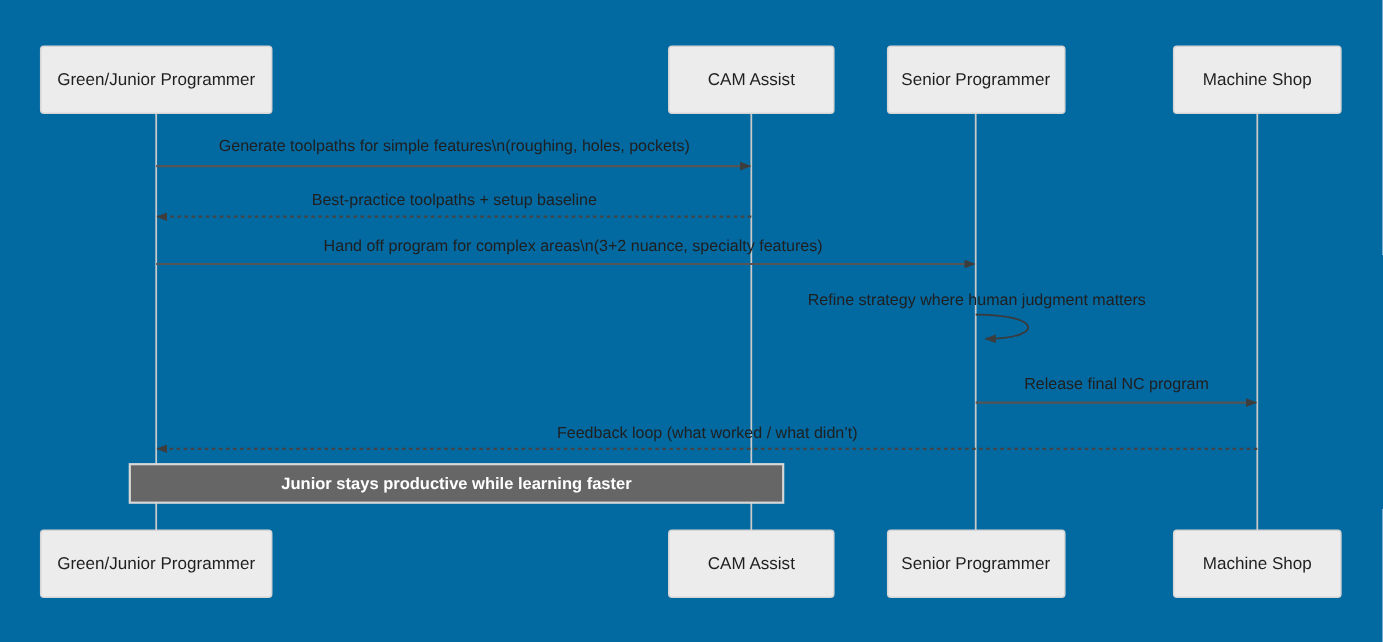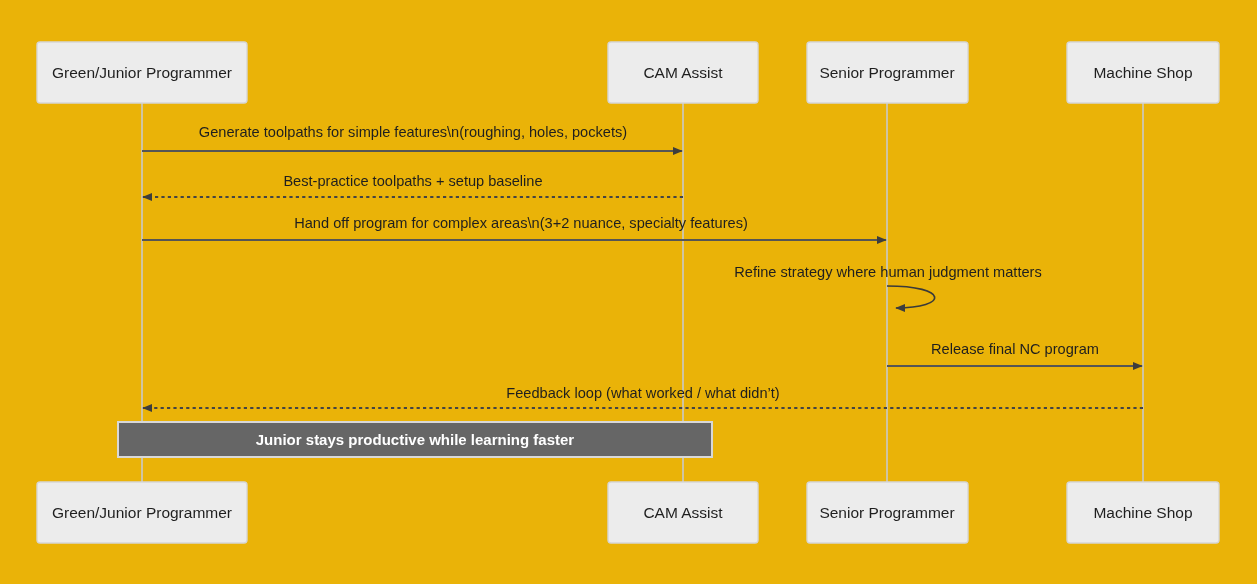--- a/index.html
+++ b/index.html
@@ -11,21 +11,21 @@
   body {
     font-family: "Liberation Sans", sans-serif;
     width: 1257px;
     height: 584px;
     overflow: hidden;
   }
   #diagram-root {
     position: relative;
     width: 1257px;
     height: 584px;
-    background: #eab308;
+    background: #0369a1;
   }
   svg#seq-svg {
     position: absolute;
     top: 0;
     left: 0;
     width: 1257px;
     height: 584px;
     display: block;
   }
   .actor-box {

